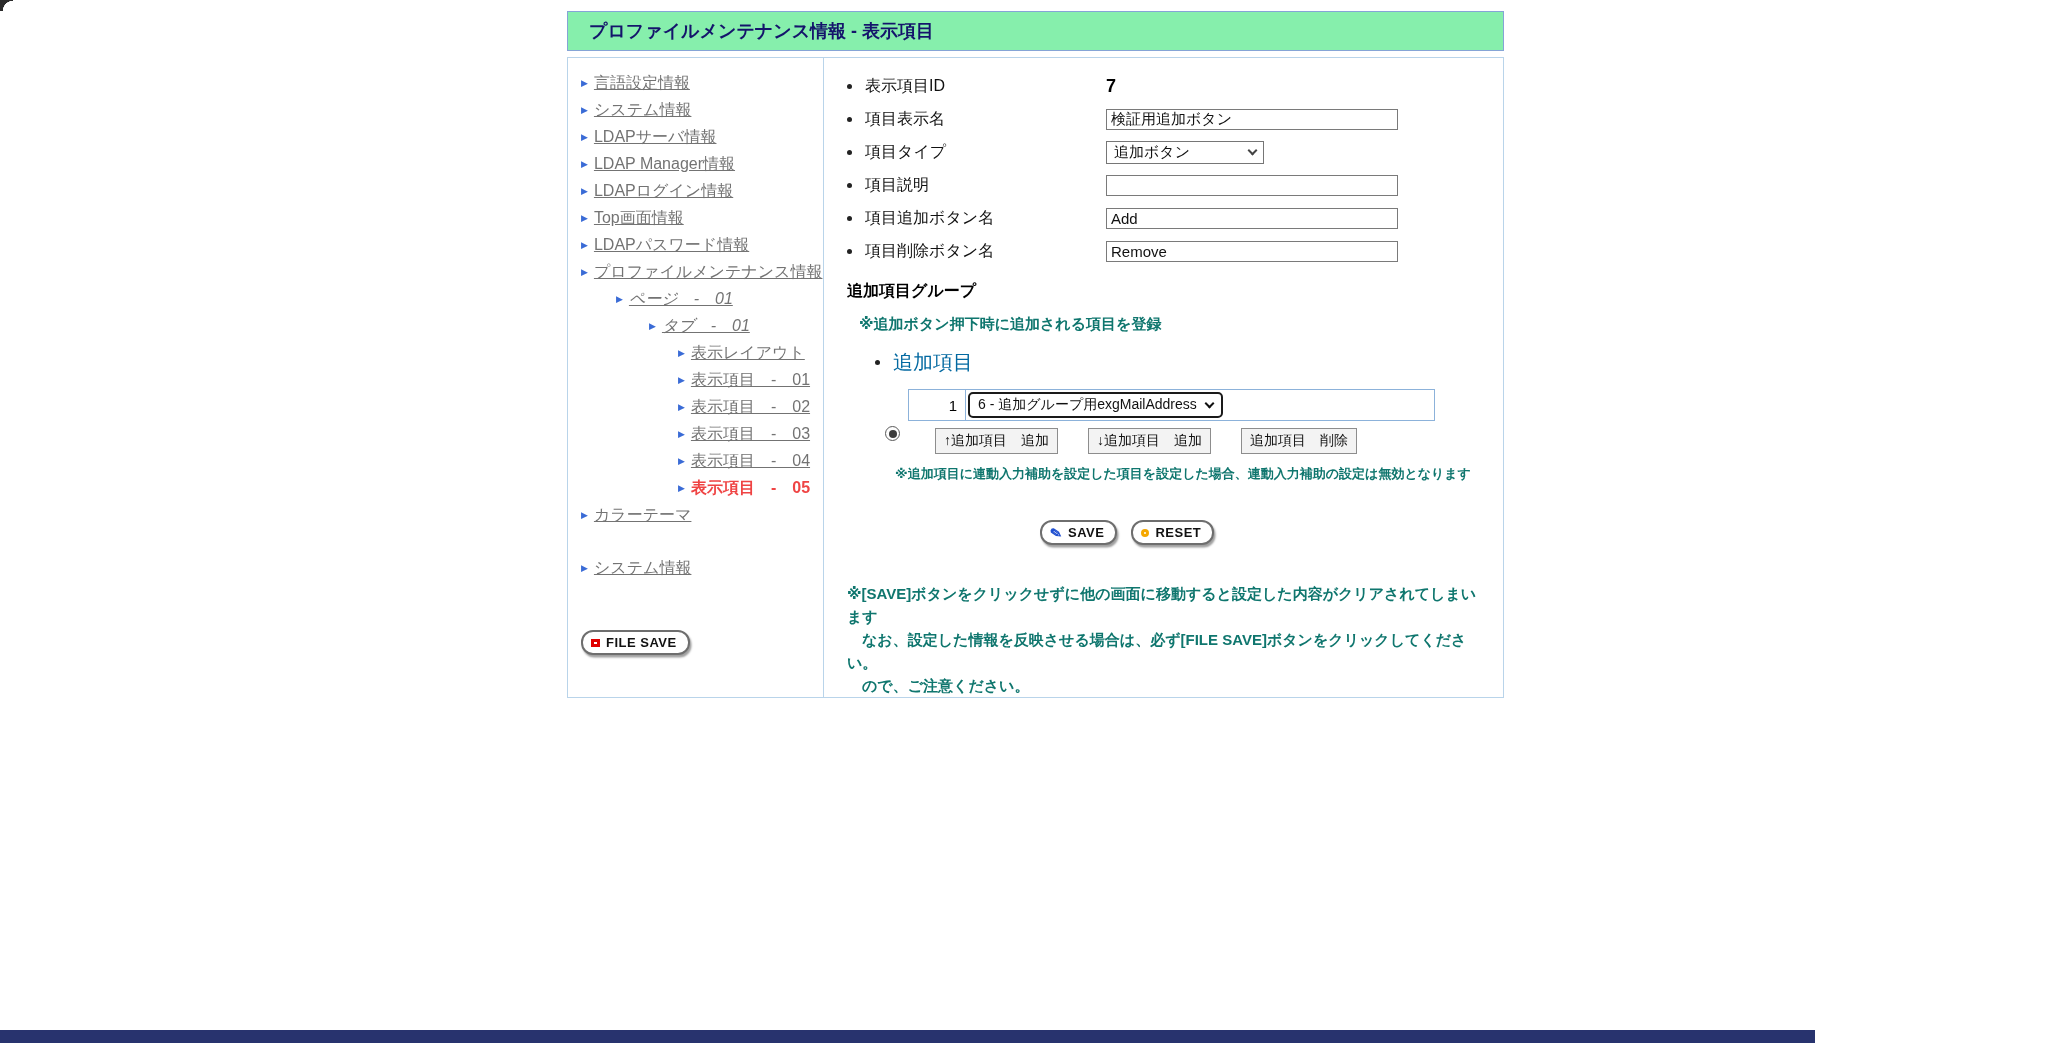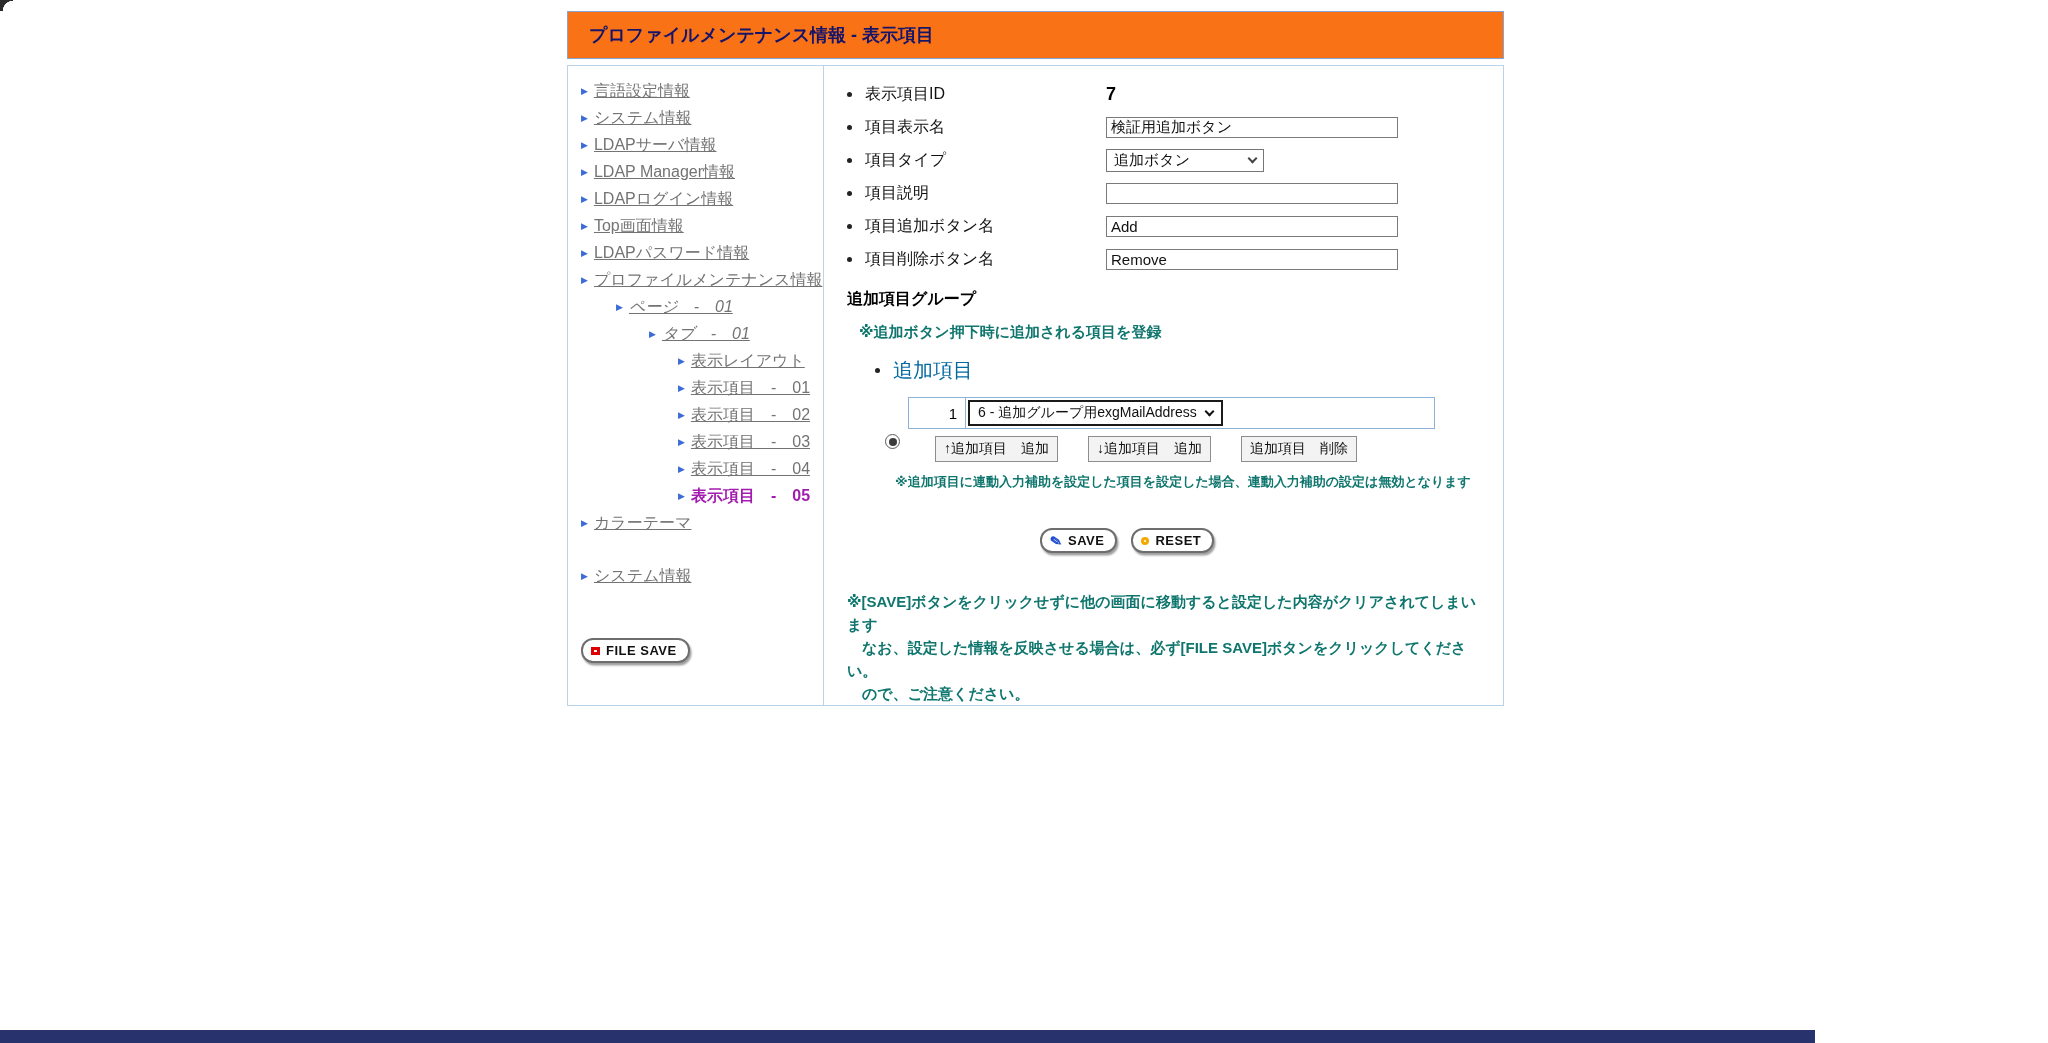--- a/index.html
+++ b/index.html
@@ -7,34 +7,34 @@
               font-family:"Liberation Sans","DejaVu Sans",sans-serif; }
   .screen { position:relative; width:2048px; height:1043px; }
 
   
   .corner-artifact { position:absolute; top:0; left:0; width:13px; height:11px;
     background:radial-gradient(circle at 13px 11px, rgba(0,0,0,0) 10px, #2b2b2b 10.5px); }
   .bottom-bar { position:absolute; left:0; bottom:0; width:1815px; height:13px; background:#28336e; }
 
   .window { position:absolute; left:567px; top:11px; width:937px; }
 
-  .titlebar { height:48px; background:#f97316; border:1px solid #86a4d6;
+  .titlebar { height:40px; background:#86efac; border:1px solid #86a4d6;
     display:flex; align-items:center; padding-left:21px; }
   .titlebar .title { font-size:18px; font-weight:bold; color:#14146b; }
 
   .panel { margin-top:6px; border:1px solid #b9d4ea; background:#fff;
     display:flex; min-height:634px; }
 
   
   .sidebar { width:256px; border-right:1px solid #b9d4ea; padding-top:12px; flex-shrink:0; }
   .nav-item { height:27px; display:flex; align-items:center; }
   .nav-item .tri { color:#3a6bd6; font-size:9px; margin-right:6px; line-height:1; }
   .nav-item a { color:#737373; text-decoration:underline; font-size:16px; cursor:pointer; }
   .nav-item.italic a { font-style:italic; }
-  .nav-item .cur { color:#a21caf; font-weight:bold; font-size:16px; }
+  .nav-item .cur { color:#ef4444; font-weight:bold; font-size:16px; }
   .lv0 { padding-left:13px; }
   .lv1 { padding-left:48px; }
   .lv2 { padding-left:81px; }
   .lv3 { padding-left:110px; }
   .gap-logout { margin-top:26px; }
   .filesave-wrap { margin:48px 0 0 13px; }
 
   
   .pill { display:inline-flex; align-items:center; gap:6px; background:#fff;
     border:2px solid #6e6e6e; border-radius:12px; padding:3px 11px 3px 8px;
@@ -68,21 +68,21 @@
   .radio { position:absolute; left:-23px; top:37px; width:15px; height:15px;
     border:1px solid #5a5a5a; border-radius:50%; background:#fdfdfd;
     display:flex; align-items:center; justify-content:center; cursor:pointer; }
   .radio .dot { width:8px; height:8px; border-radius:50%; background:#3c3c3c; }
   table.items { border-collapse:collapse; width:527px; }
   table.items td { border:1px solid #8cb2da; }
   .th-cell { background:#e4f3fc; height:27px; }
   .th-cell.wide { text-align:center; font-size:16px; font-weight:bold; color:#000; }
   td.idx { width:57px; text-align:right; padding-right:8px; font-size:15px; height:31px; }
   .row-select { display:inline-flex; align-items:center; gap:9px; margin:0 0 0 2px;
-    border:2px solid #1a1a1a; border-radius:0; padding:2px 8px; font-size:14px;
+    border:2px solid #1a1a1a; border-radius:5px; padding:2px 8px; font-size:14px;
     background:#fff; cursor:pointer; color:#111; }
   .row-select .chev { border-color:#111; }
 
   .btn-row { margin:7px 0 0 88px; display:flex; gap:30px; }
   .gbtn { background:#f3f3f3; border:1px solid #8d8d8d; font-size:14px; color:#111;
     padding:3px 8px; font-family:inherit; cursor:pointer; white-space:nowrap; }
   .note2 { margin:11px 0 0 48px; font-size:13px; white-space:nowrap; }
 
   .actions { margin-top:37px; width:560px; display:flex; justify-content:center; gap:14px; }
   .warning { margin-top:37px; width:637px; font-size:15px; line-height:23px; }

